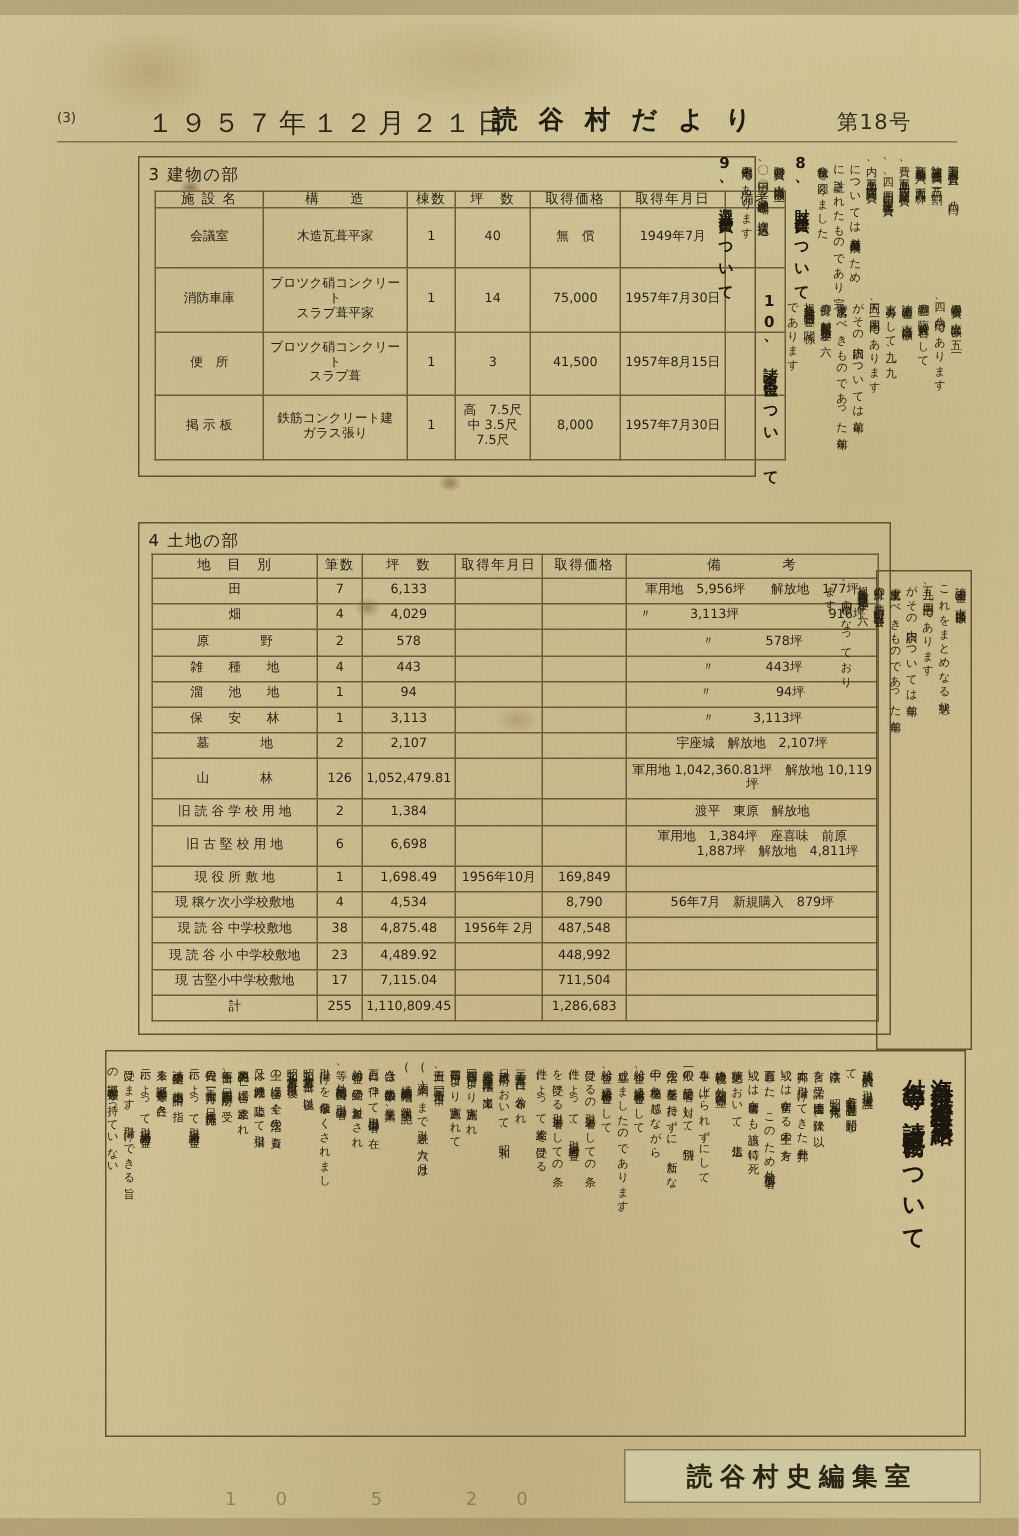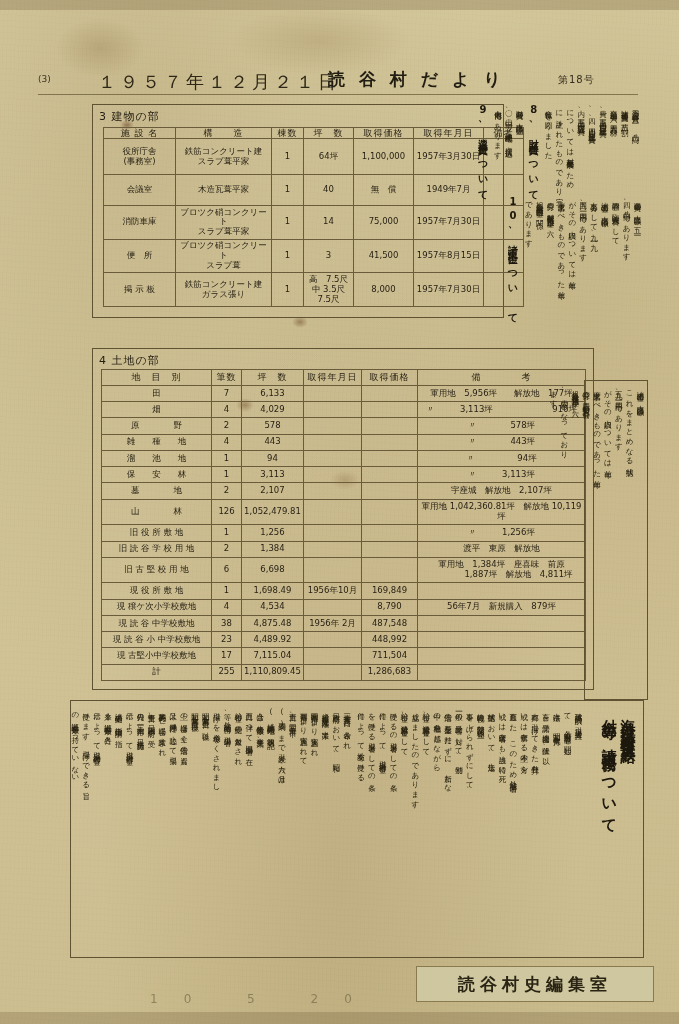--- a/index.html
+++ b/index.html
@@ -23,21 +23,21 @@
     background-image:
       repeating-linear-gradient(92deg, rgba(90,70,30,.10) 0 1px, rgba(0,0,0,0) 1px 4px),
       repeating-linear-gradient(3deg, rgba(90,70,30,.07) 0 1px, rgba(0,0,0,0) 1px 6px);
   }
   .blot{position:absolute;border-radius:50%;pointer-events:none;}
   
   #header{position:absolute;left:38px;top:70px;width:600px;height:26px;}
   #pageno{position:absolute;left:0;top:4px;font-size:9px;color:#3b3222;}
   #date{position:absolute;left:60px;top:0;font-size:18px;letter-spacing:4px;color:#2e2718;}
   #masthead{position:absolute;left:290px;top:-2px;font-size:17px;font-weight:bold;letter-spacing:4px;color:#221d12;}
-  #issueno{position:absolute;left:520px;top:3px;font-size:10px;letter-spacing:1px;color:#342c1c;}
+  #issueno{position:absolute;left:520px;top:3px;font-size:14px;letter-spacing:1px;color:#342c1c;}
   #hrule{position:absolute;left:38px;top:94px;width:600px;height:1px;background:#6a5c3a;opacity:.75;}
 
   
   .sec{position:absolute;border:1px solid #5f5233;color:#241e12;background:rgba(255,255,255,0.02);}
   .sectitle{position:absolute;font-size:11px;color:#241e12;letter-spacing:1px;}
 
   table.grid{border-collapse:collapse;width:100%;height:100%;table-layout:fixed;}
   table.grid th, table.grid td{
     border:1px solid #6a5c3a;
     font-size:8.5px;
@@ -123,31 +123,20 @@
             <th>施 設 名</th>
             <th>構　　造</th>
             <th class="small">棟数</th>
             <th>坪　数</th>
             <th class="small">取得価格</th>
             <th class="small">取得年月日</th>
             <th class="small">備考</th>
           </tr>
         </thead>
         <tbody>
-          <tr style="height:32px">
-            <td class="small" style="white-space:pre-line">役所庁舎
-(事務室)</td>
-            <td class="tiny" style="white-space:pre-line">鉄筋コンクリート建
-スラブ葺平家</td>
-            <td>1</td>
-            <td>64坪</td>
-            <td>1,100,000</td>
-            <td class="small">1957年3月30日</td>
-            <td></td>
-          </tr>
           <tr style="height:28px">
             <td class="small">会議室</td>
             <td class="small">木造瓦葺平家</td>
             <td>1</td>
             <td>40</td>
             <td>無　償</td>
             <td class="small">1949年7月</td>
             <td></td>
           </tr>
           <tr style="height:30px">
@@ -265,28 +254,20 @@
               <td class="tiny ar" style="white-space: pre-line;"></td>
               <td class="tiny al" style="white-space: pre-line;">宇座城　解放地　2,107坪</td>
             </tr>
             <tr style="height: 13px;">
               <td class="small al" style="white-space: pre-line;">山　　　　林</td>
               <td class="tiny" style="white-space: pre-line;">126</td>
               <td class="tiny ar" style="white-space: pre-line;">1,052,479.81</td>
               <td class="tiny" style="white-space: pre-line;"></td>
               <td class="tiny ar" style="white-space: pre-line;"></td>
               <td class="tiny al" style="white-space: pre-line;">軍用地 1,042,360.81坪　解放地 10,119坪</td>
-            </tr>
-            <tr style="height: 13px;">
-              <td class="small al" style="white-space: pre-line;">旧 役 所 敷 地</td>
-              <td class="tiny" style="white-space: pre-line;">1</td>
-              <td class="tiny ar" style="white-space: pre-line;">1,256</td>
-              <td class="tiny" style="white-space: pre-line;"></td>
-              <td class="tiny ar" style="white-space: pre-line;"></td>
-              <td class="tiny al" style="white-space: pre-line;">〃　　　1,256坪</td>
             </tr>
             <tr style="height: 13px;">
               <td class="small al" style="white-space: pre-line;">旧 読 谷 学 校 用 地</td>
               <td class="tiny" style="white-space: pre-line;">2</td>
               <td class="tiny ar" style="white-space: pre-line;">1,384</td>
               <td class="tiny" style="white-space: pre-line;"></td>
               <td class="tiny ar" style="white-space: pre-line;"></td>
               <td class="tiny al" style="white-space: pre-line;">渡平　東原　解放地</td>
             </tr>
             <tr style="height: 13px;">

